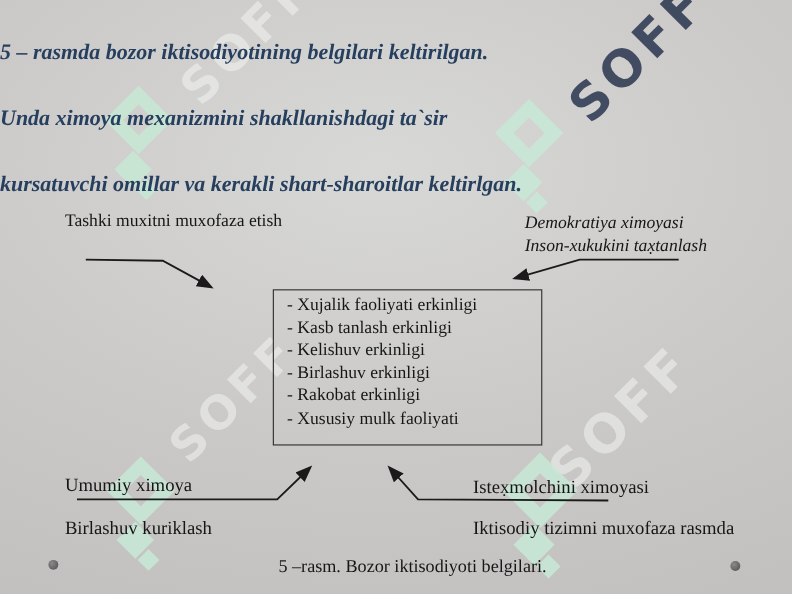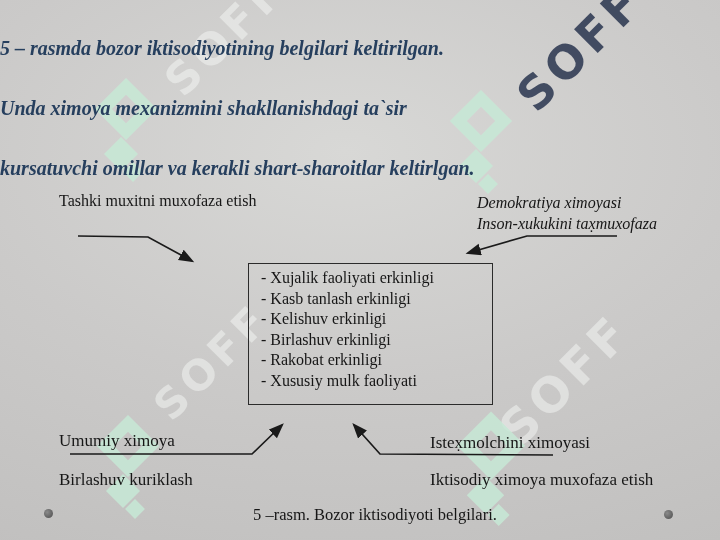--- a/index.html
+++ b/index.html
@@ -118,35 +118,35 @@
 
   <div class="layer">
     <div class="title-line" style="top:36px;">5 – rasmda bozor iktisodiyotining belgilari keltirilgan.</div>
     <div class="title-line" style="top:96px;">Unda ximoya mexanizmini shakllanishdagi ta`sir</div>
     <div class="title-line" style="top:156px;">kursatuvchi omillar va kerakli shart-sharoitlar keltirlgan.</div>
 
     <div class="label" style="left:59px; top:190px;">Tashki muxitni muxofaza etish</div>
 
     <div class="label" style="left:477px; top:192px;font-style:italic;">
       <div>Demokratiya ximoyasi</div>
-      <div>Inson-xukukini tax̣muxofaza</div>
+      <div>Inson-xukukini tax̣tanlash</div>
     </div>
 
     <div class="center-box">
       <div class="item">- Xujalik faoliyati erkinligi</div>
       <div class="item">- Kasb tanlash erkinligi</div>
       <div class="item">- Kelishuv erkinligi</div>
       <div class="item">- Birlashuv erkinligi</div>
       <div class="item">- Rakobat erkinligi</div>
       <div class="item">- Xususiy mulk faoliyati</div>
     </div>
 
     <div class="label label-lg" style="left:59px; top:430px;">Umumiy ximoya</div>
     <div class="label label-lg" style="left:59px; top:469px;">Birlashuv kuriklash</div>
     <div class="label label-lg" style="left:430px; top:432px;">Istex̣molchini ximoyasi</div>
-    <div class="label label-lg" style="left:430px; top:469px;">Iktisodiy ximoya muxofaza etish</div>
+    <div class="label label-lg" style="left:430px; top:469px;">Iktisodiy tizimni muxofaza rasmda</div>
 
     <div class="caption">5 –rasm. Bozor iktisodiyoti belgilari.</div>
 
     <div class="corner-dot" style="left:44px; top:509px;"></div>
     <div class="corner-dot" style="left:664px; top:510px;"></div>
   </div>
 </div>
 
 </body></html>

